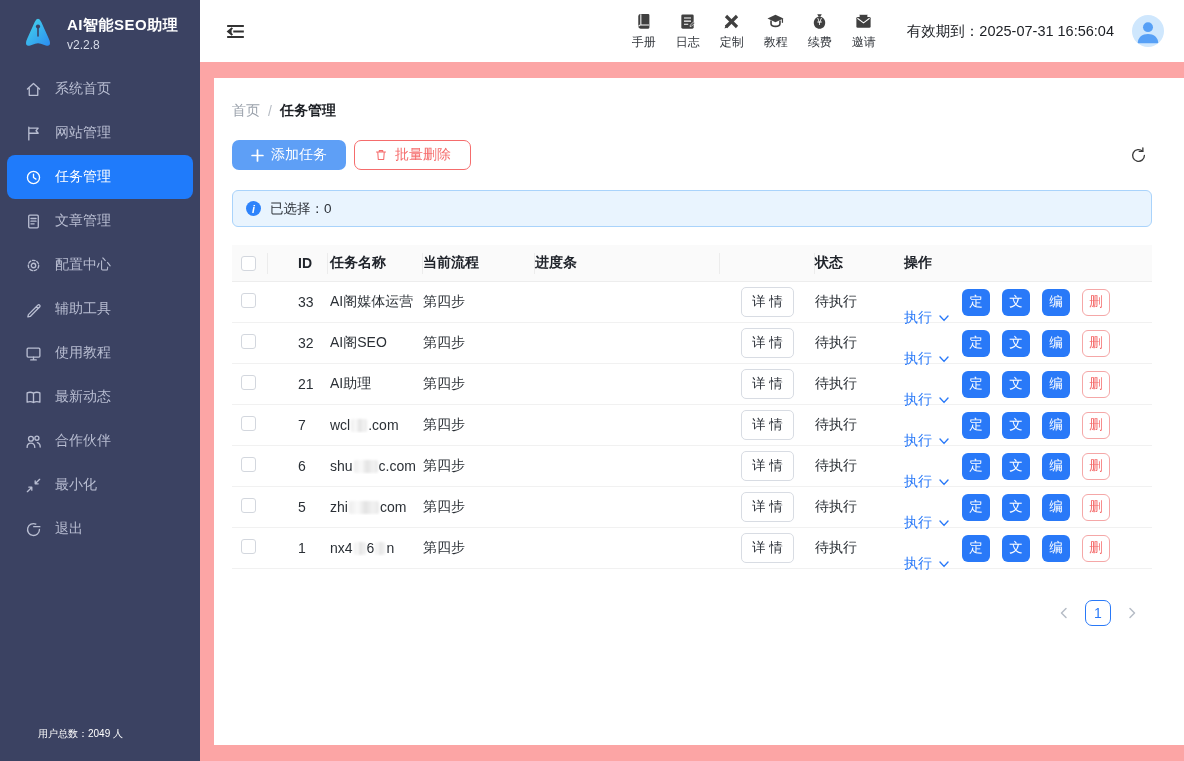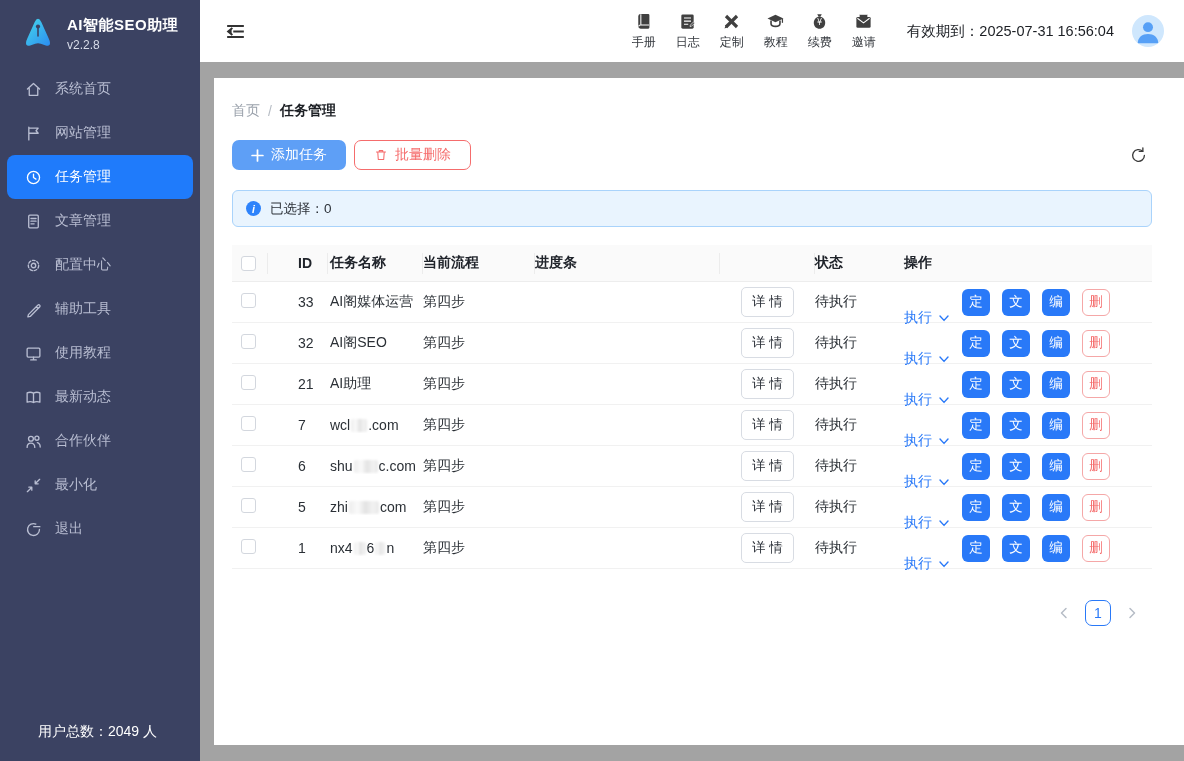--- a/index.html
+++ b/index.html
@@ -11,35 +11,35 @@
   .sidebar { width:200px; flex-shrink:0; background:#3b4262; display:flex; flex-direction:column; }
   .logo-row { display:flex; align-items:center; gap:9px; padding:12px 10px 10px 18px; }
   .logo-text { display:flex; flex-direction:column; }
   .logo-title { color:#fff; font-size:15px; font-weight:700; letter-spacing:.5px; }
   .logo-version { color:#d7dbe8; font-size:12px; margin-top:3px; }
   .menu { flex:1; padding-top:2px; }
   .side-item { height:44px; display:flex; align-items:center; gap:13px; padding-left:24px; color:#b9bed2; cursor:pointer; font-size:14px; }
   .side-item.active { background:#1f7bfb; color:#fff; margin:0 7px; border-radius:8px; padding-left:17px; }
   .side-icon { width:18px; height:18px; display:grid; place-items:center; }
   .side-icon svg { stroke:currentColor; fill:none; stroke-width:1.25; stroke-linecap:round; stroke-linejoin:round; }
-  .user-total { color:#fff; font-size:14px; padding:0 0 20px 38px; }
+  .user-total { color:#fff; font-size:10px; padding:0 0 20px 38px; }
 
   
   .main { flex:1; display:flex; flex-direction:column; min-width:0; }
   .topbar { height:62px; background:#fff; display:flex; align-items:center; padding:0 20px 0 22px; flex-shrink:0; }
   .collapse-btn { width:26px; height:26px; display:grid; place-items:center; cursor:pointer; }
   .top-right { margin-left:auto; display:flex; align-items:center; }
   .tool-item { width:34px; margin-left:10px; display:flex; flex-direction:column; align-items:center; gap:3px; cursor:pointer; }
   .tool-item svg { display:block; }
   .tool-label { font-size:12px; color:#33373d; white-space:nowrap; }
   .expiry { margin-left:26px; font-size:14.5px; color:#1c1f24; font-weight:500; white-space:nowrap; }
   .avatar { width:32px; height:32px; border-radius:50%; background:#cfe7fd; margin-left:18px; display:grid; place-items:center; cursor:pointer; overflow:hidden; }
 
   
-  .content { flex:1; background:#a3a3a3; padding:16px 0 16px 14px; min-height:0; }
+  .content { flex:1; background:#fca5a5; padding:16px 0 16px 14px; min-height:0; }
   .panel { background:#fff; height:100%; padding:12px 32px 0 18px; }
 
   .breadcrumb { margin-top:12px; font-size:14px; display:flex; gap:8px; align-items:center; }
   .crumb-home { color:#9aa1ab; cursor:pointer; }
   .crumb-sep { color:#b6bcc4; }
   .crumb-cur { color:#1c1f24; font-weight:600; }
 
   .toolbar { margin-top:20px; display:flex; align-items:center; gap:8px; }
   .btn { border:none; height:30px; border-radius:7px; font-size:14px; display:inline-flex; align-items:center; gap:7px; padding:0 19px; cursor:pointer; font-family:inherit; }
   .btn-add { background:#5e9ff6; color:#fff; }

